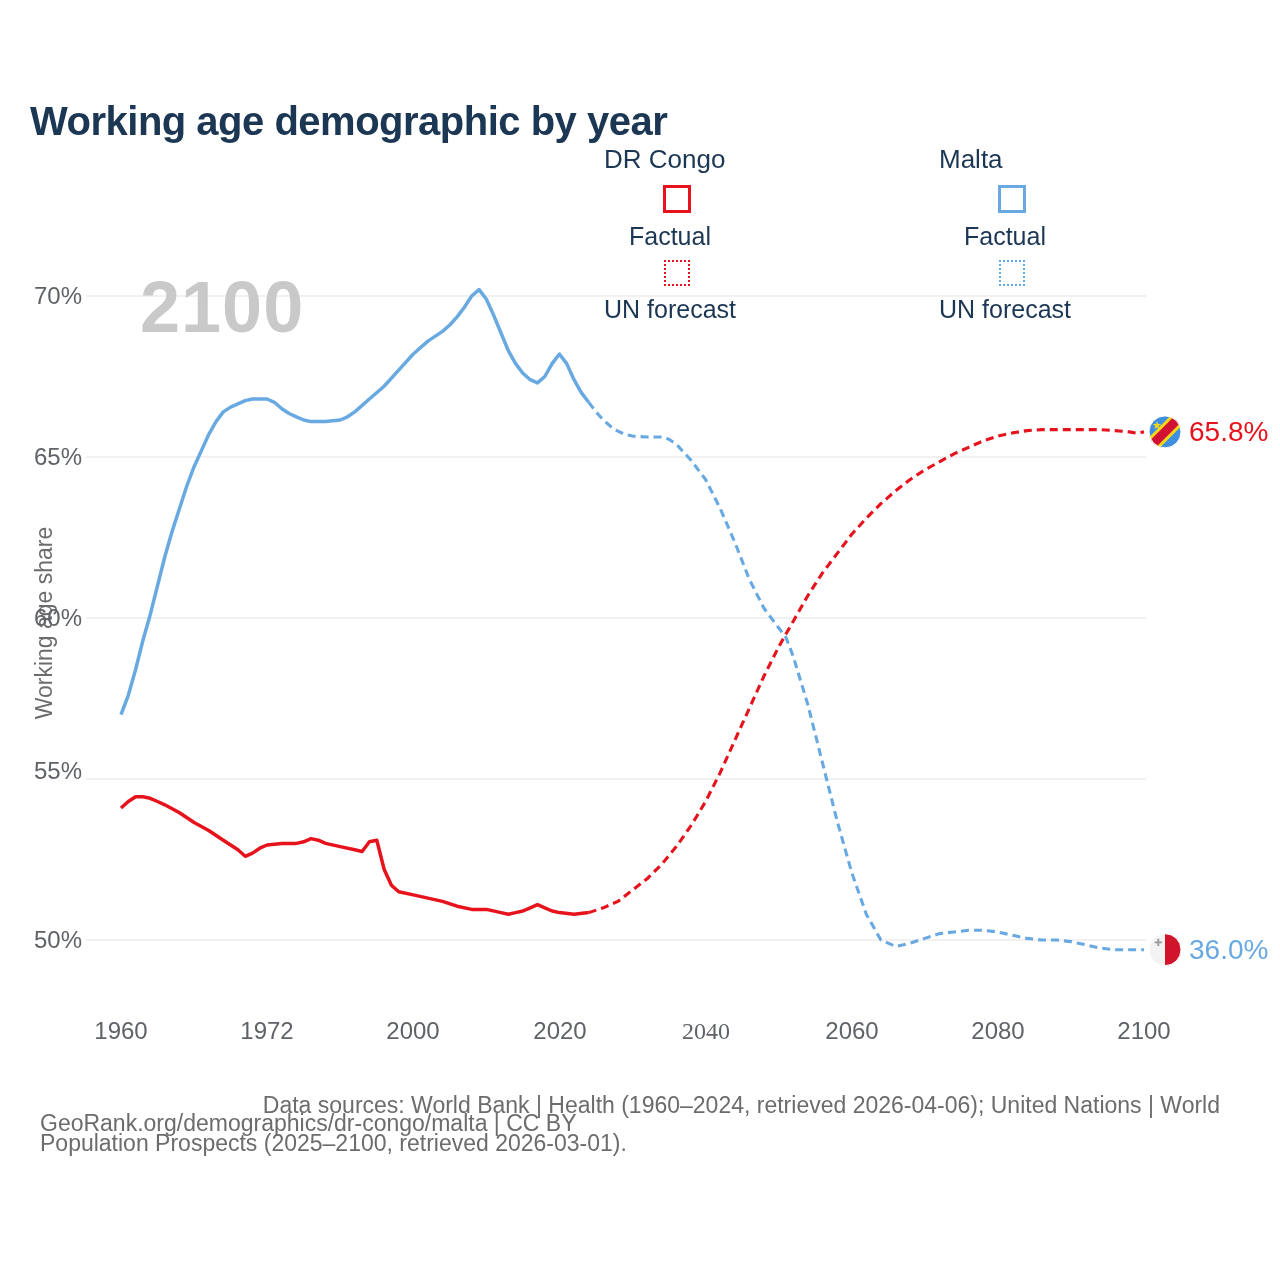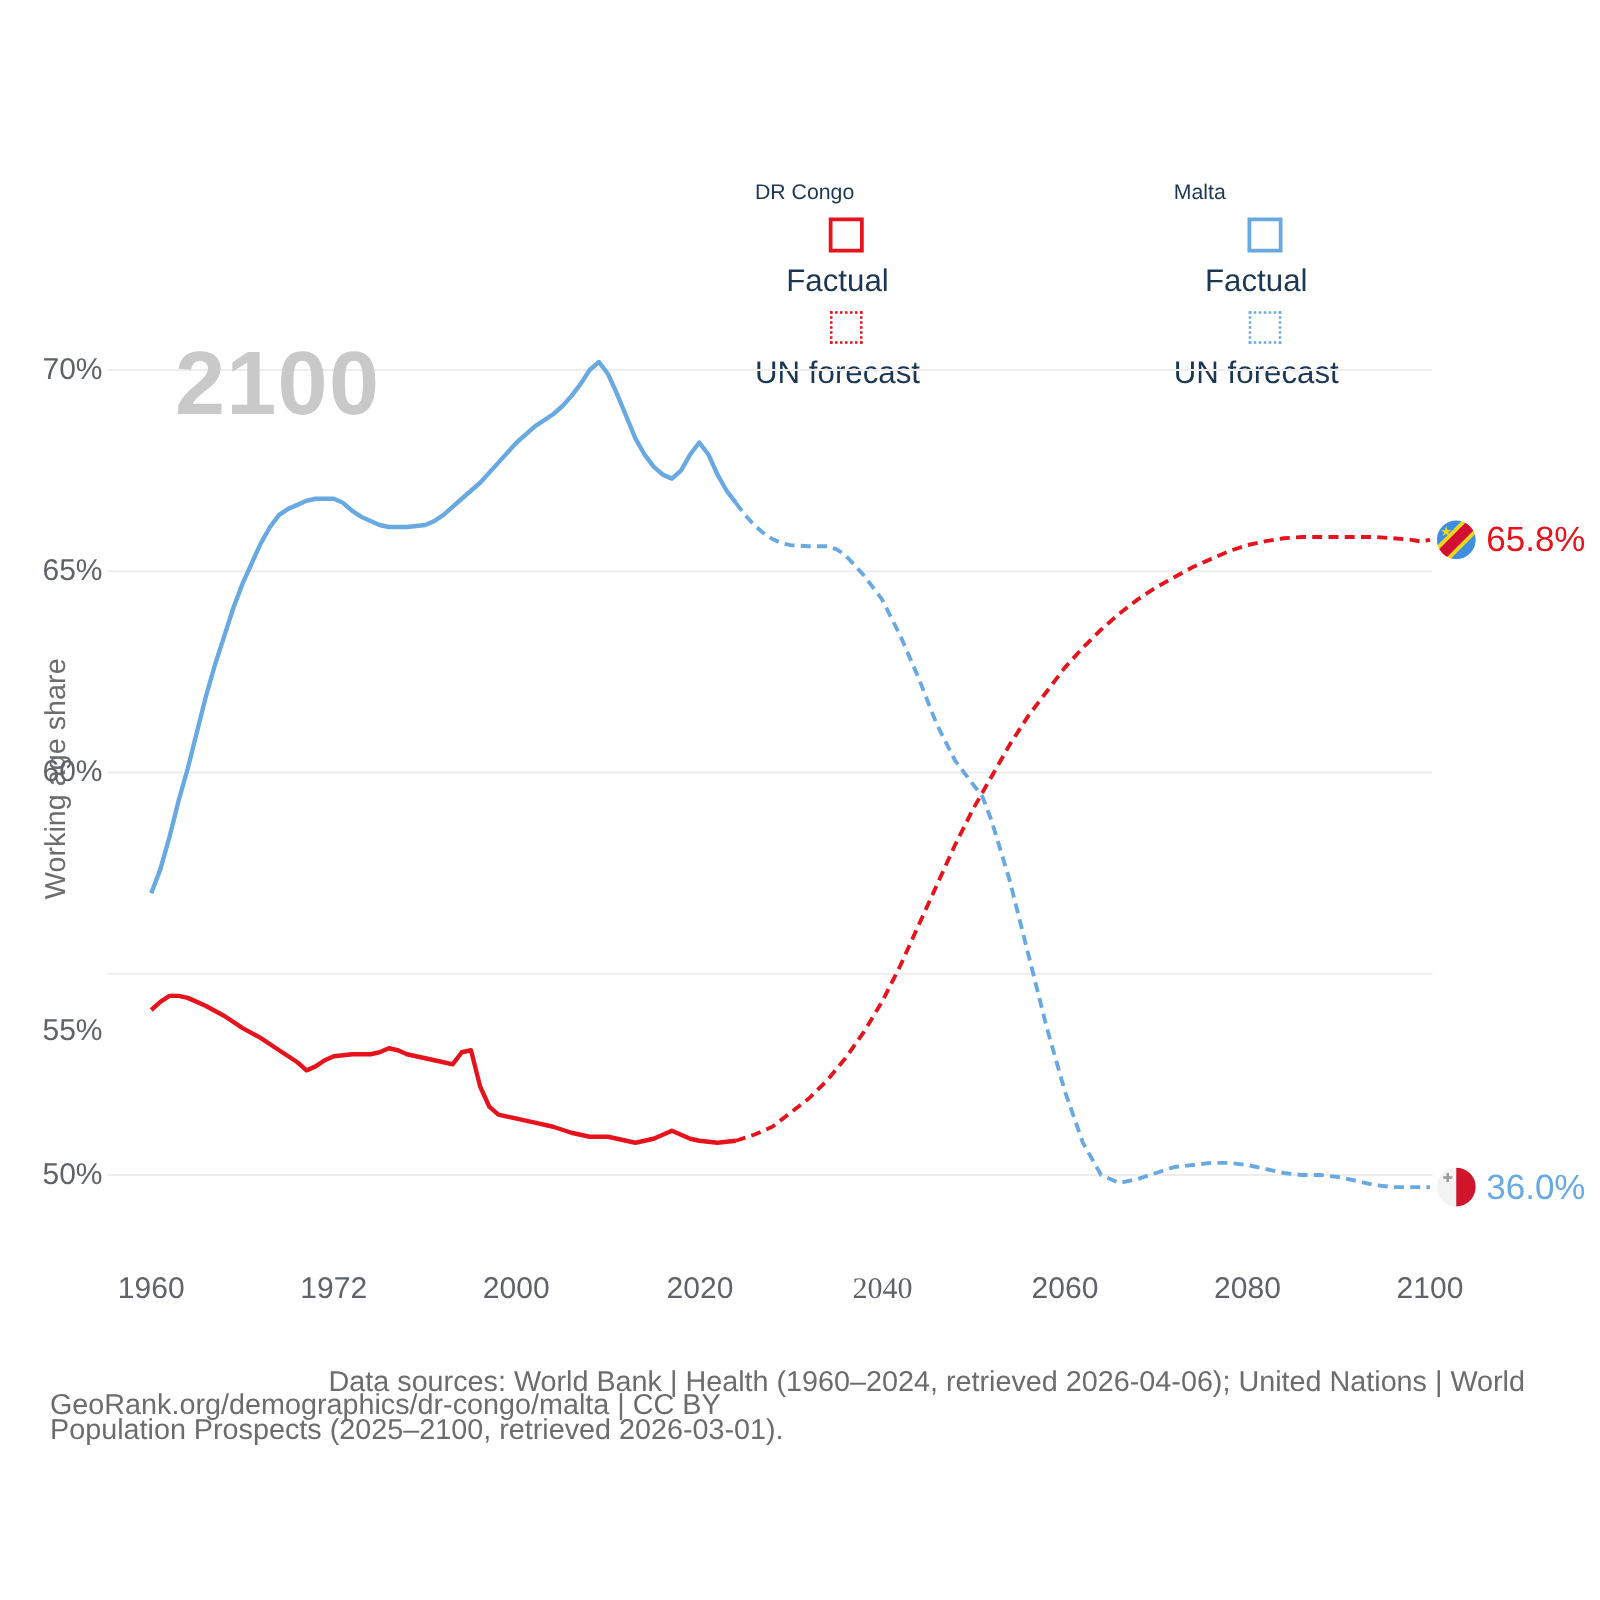--- a/index.html
+++ b/index.html
@@ -1,20 +1,20 @@
 <!DOCTYPE html>
 <html><head>
 <meta charset="utf-8">
 <style>
   html,body{margin:0;padding:0;background:#ffffff;}
   .stage{position:relative;width:1280px;height:1280px;background:#ffffff;overflow:hidden;
          font-family:"Liberation Sans",sans-serif;}
   .title{position:absolute;left:30px;top:72px;font-size:40px;font-weight:700;color:#1c3754;letter-spacing:-0.5px;}
   .legend-group{position:absolute;}
-  .legend-country{font-size:17px;color:#1c3754;margin-bottom:10px;}
+  .legend-country{font-size:26px;color:#1c3754;margin-bottom:10px;}
   .legend-row{display:flex;align-items:center;gap:9px;flex-direction:column;}
   .legend-box{width:22px;height:22px;background:#fff;flex:0 0 auto;}
   .legend-box.solid-red{border:3px solid #e6131c;}
   .legend-box.dotted-red{border:2px dotted #e6131c;}
   .legend-box.solid-blue{border:3px solid #69a9e2;}
   .legend-box.dotted-blue{border:2px dotted #69a9e2;}
   .legend-label{font-size:25px;color:#1c3754;margin-right:14px;}
   .watermark{position:absolute;left:140px;top:266px;font-size:72px;font-weight:700;color:#c9c9c9;z-index:3;letter-spacing:1px;}
   .ytick{position:absolute;left:0;width:82px;text-align:right;font-size:24px;color:#5f6368;height:28px;line-height:28px;}
   .xtick{position:absolute;width:110px;text-align:center;font-size:24px;color:#5f6368;top:1016px;height:30px;line-height:30px;}
@@ -27,20 +27,21 @@
   .footer{position:absolute;left:40px;width:1180px;font-size:23px;color:#6c6c6c;line-height:38px;}
   .footer-1{top:1086px;text-align:right;}
   .footer-2{top:1124px;}
   .footer-3{top:1104px;}
 </style>
 </head>
 <body>
 
 <div class="stage">
 
+  <h1 class="title">Working age demographic by year</h1>
 
   <div class="legend-group" style="left:604px;top:144px;">
     <div class="legend-country">DR Congo</div>
     <div class="legend-row">
       <span class="legend-box solid-red"></span>
       <span class="legend-label">Factual</span>
       <span class="legend-box dotted-red"></span>
       <span class="legend-label">UN forecast</span>
     </div>
   </div>
@@ -55,21 +56,21 @@
     </div>
   </div>
 
   <div class="watermark">2100</div>
 
   <div class="ytitle">Working age share</div>
 
   <div class="ytick" style="top:282px;">70%</div>
   <div class="ytick" style="top:443px;">65%</div>
   <div class="ytick" style="top:604px;">60%</div>
-  <div class="ytick" style="top:811px;">55%</div>
+  <div class="ytick" style="top:757px;">55%</div>
   <div class="ytick" style="top:926px;">50%</div>
 
   <div class="xtick" style="left:66px;">1960</div>
   <div class="xtick" style="left:212px;">1972</div>
   <div class="xtick" style="left:358px;">2000</div>
   <div class="xtick" style="left:505px;">2020</div>
   <div class="xtick" style="left:651px;font-family:Liberation Serif, serif;">2040</div>
   <div class="xtick" style="left:797px;">2060</div>
   <div class="xtick" style="left:943px;">2080</div>
   <div class="xtick" style="left:1089px;">2100</div>

